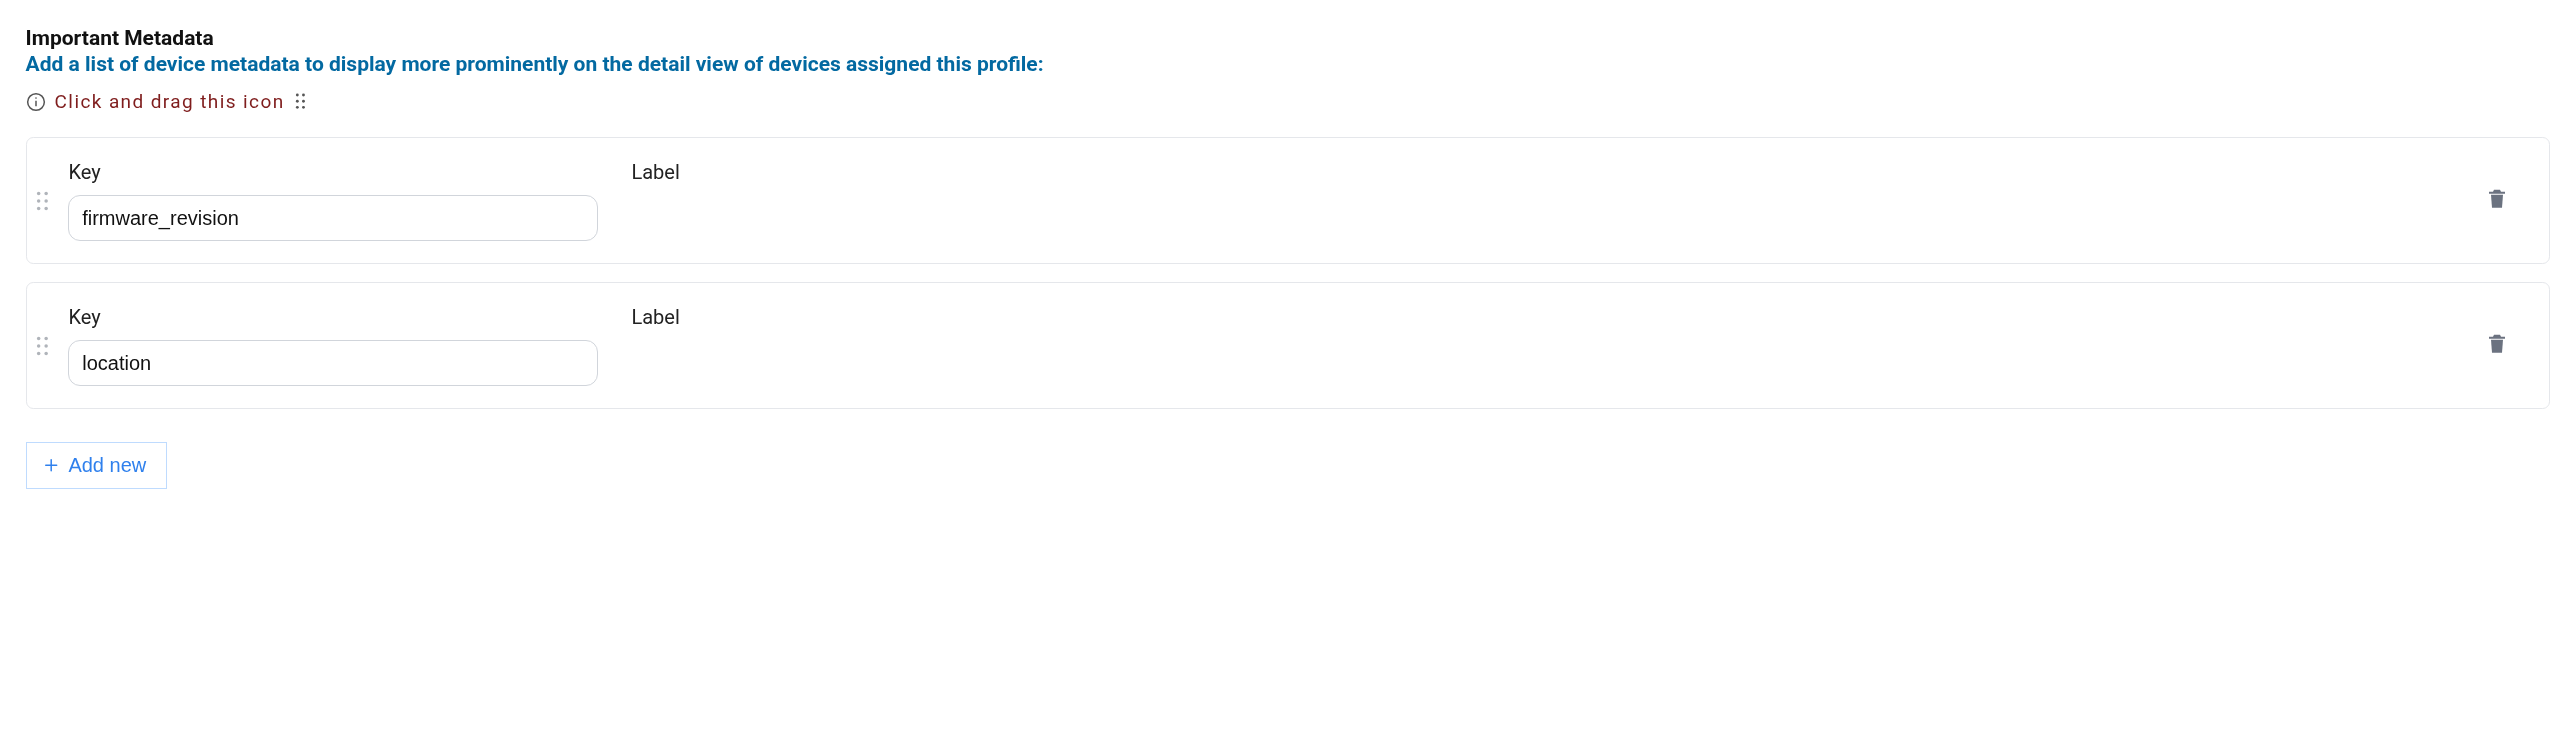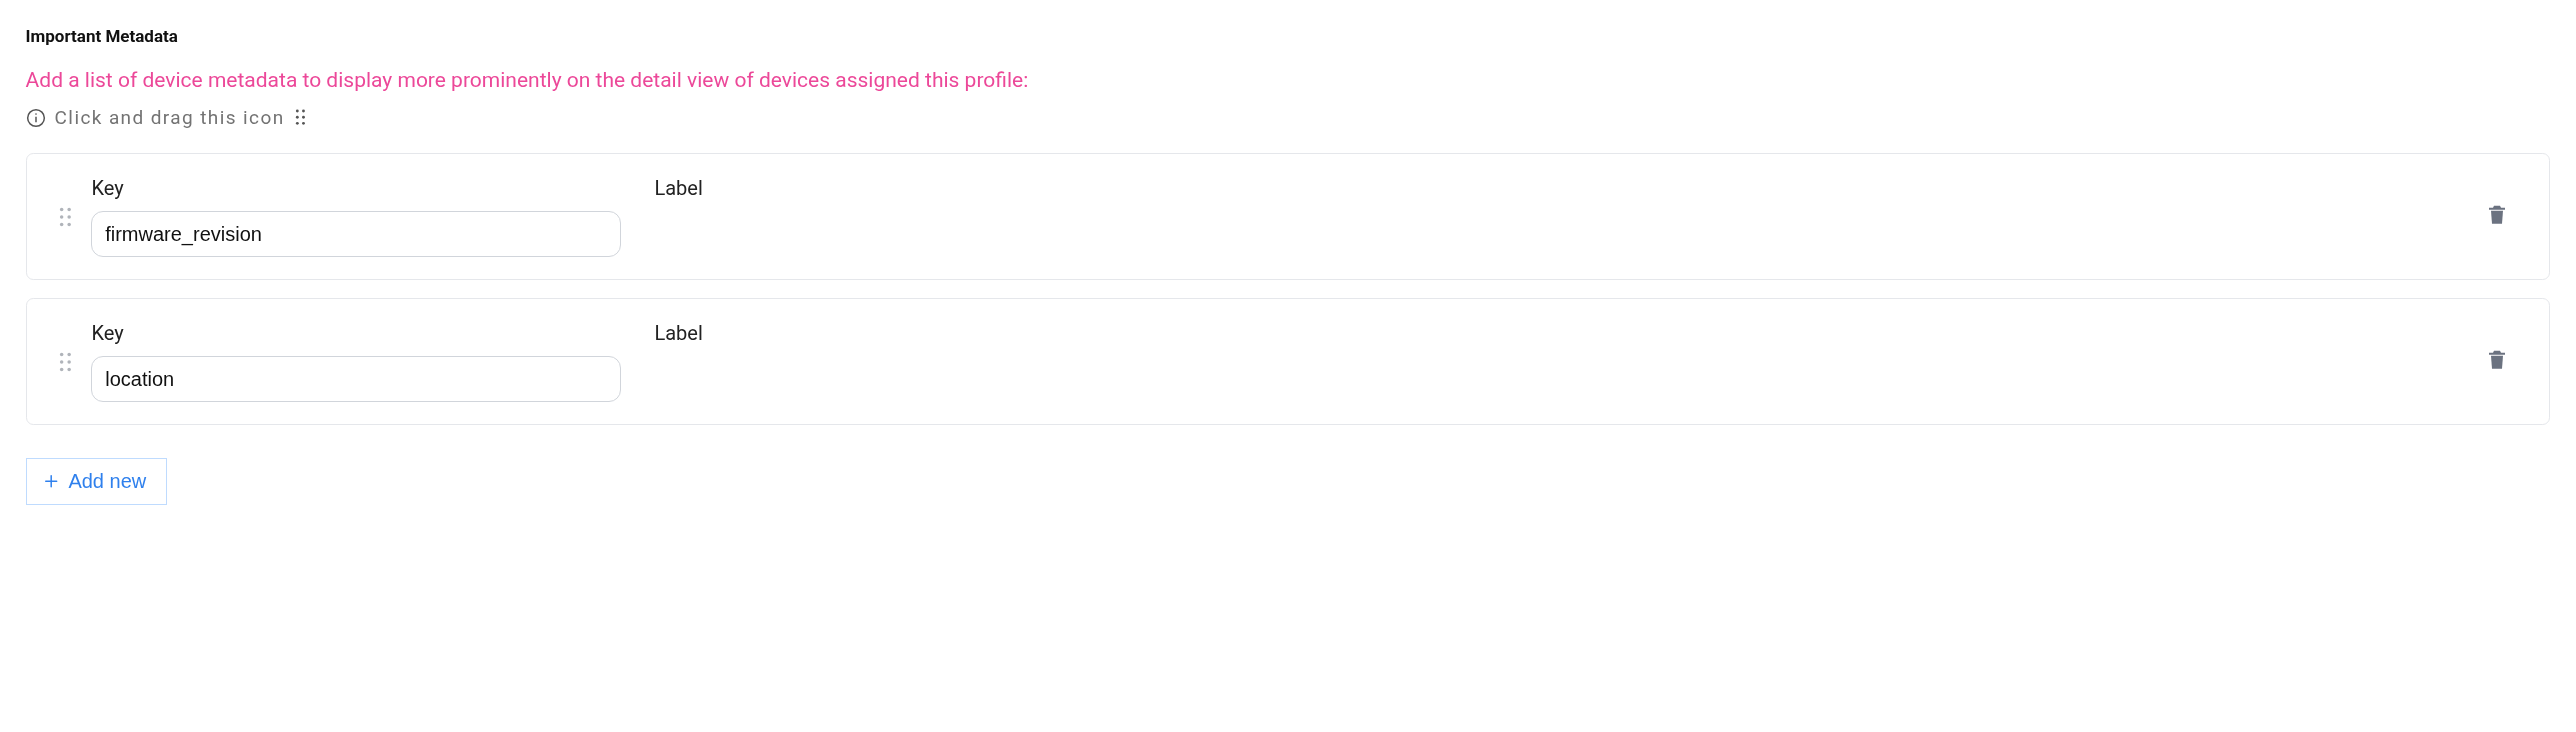--- a/index.html
+++ b/index.html
@@ -11,44 +11,44 @@
     body {
       font-family: -apple-system, BlinkMacSystemFont, "Segoe UI", Roboto, Helvetica, Arial, sans-serif;
       background: #ffffff;
       padding: 25.6px 25.6px;
       color: #111;
       width: 2576px;
     }
 
     .section-title {
       font-weight: 700;
-      font-size: 17px;
+      font-size: 21px;
       color: #111;
-      margin-bottom: 22px;
+      margin-bottom: 2px;
     }
 
     .section-description {
       font-size: 21px;
-      font-weight: 400;
-      color: #ec4899;
+      font-weight: 700;
+      color: #0369a1;
       margin-bottom: 14.6px;
     }
 
     .hint-line {
       display: flex;
       align-items: center;
       gap: 9px;
       color: #888;
       font-size: 19px;
       letter-spacing: 1.4px;
       margin-bottom: 24px;
     }
 
     .hint-text {
-      color: #737373;
+      color: #7f1d1d;
     }
 
     .info-icon {
       display: inline-flex;
       align-items: center;
       justify-content: center;
       color: #555;
     }
 
     .inline-drag-icon {
@@ -64,21 +64,21 @@
       gap: 18px;
       margin-bottom: 33px;
     }
 
     .metadata-row {
       border: 0.9px solid #e5e7eb;
       border-radius: 7.3px;
       background: #fff;
       display: flex;
       align-items: center;
-      padding: 22px 37px 22px 32px;
+      padding: 22px 37px 22px 9px;
       gap: 20px;
     }
 
     .drag-handle {
       color: #b0b4ba;
       cursor: grab;
       display: inline-flex;
       align-items: center;
       justify-content: center;
       flex: 0 0 auto;

